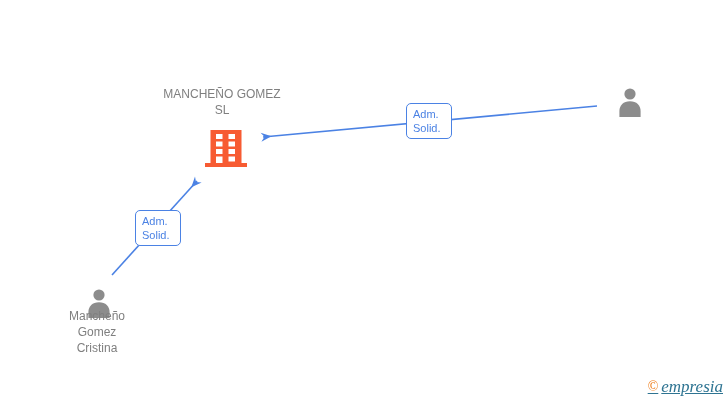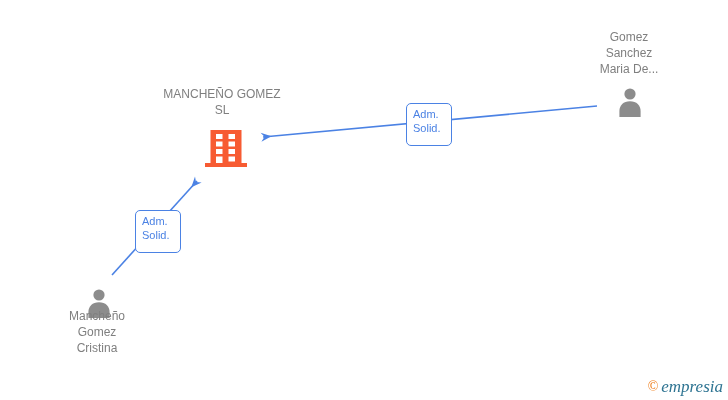--- a/index.html
+++ b/index.html
@@ -35,35 +35,36 @@
   .person-maria-label{position:absolute;left:593px;top:29px;width:72px;}
   .person-cristina-icon{position:absolute;left:85px;top:288px;width:28px;height:30px;}
   .person-cristina-label{position:absolute;left:65px;top:308px;width:64px;}
   .rel-label{
     position:absolute;
     background:#fff;
     border:1.5px solid var(--accent-blue);
     border-radius:5px;
     color:var(--accent-blue);
     font-size:11px;line-height:14px;
-    padding:3px 5px 10px 6px;
+    padding:3px 5px 3px 6px;
     width:46px;
     text-align:left;
     z-index:3;
   }
   .rel-label-1{left:135px;top:210px;}
   .rel-label-2{left:406px;top:103px;}
   .logo{
     position:absolute;right:5px;bottom:3px;
     font-family:"Liberation Serif", serif;
     font-style:italic;
     font-size:17px;
     color:var(--logo-teal);
     cursor:pointer;
     white-space:nowrap;
+    text-decoration:underline;
   }
   .logo-copyright{
     color:var(--logo-orange);
     font-size:14px;
     font-style:normal;
     margin-right:3px;
     vertical-align:1px;
   }
   .logo-brand::first-letter{
     color:var(--logo-orange);
@@ -95,21 +96,20 @@
       <rect x="23.5" y="4" width="6.5" height="5" fill="#fff"></rect>
       <rect x="11" y="11.5" width="6.5" height="5" fill="#fff"></rect>
       <rect x="23.5" y="11.5" width="6.5" height="5" fill="#fff"></rect>
       <rect x="11" y="19" width="6.5" height="5" fill="#fff"></rect>
       <rect x="23.5" y="19" width="6.5" height="5" fill="#fff"></rect>
       <rect x="11" y="26.5" width="6.5" height="6.5" fill="#fff"></rect>
       <rect x="23.5" y="26.5" width="6.5" height="5" fill="#fff"></rect>
     </svg>
   </div>
 
-  <div class="node-label person-maria-label">Gomez Sanchez Maria De...</div>
   <div class="person-maria-icon">
     <svg width="28" height="30" viewBox="0 0 28 30">
       <circle cx="14" cy="7" r="5.6" fill="var(--person-gray)"></circle>
       <path d="M14 14.2 c-6.6 0 -10.6 4.2 -10.6 9.8 L3.4 30 l21.2 0 l0 -6 c0 -5.6 -4 -9.8 -10.6 -9.8 Z" fill="var(--person-gray)"></path>
     </svg>
   </div>
 
   <div class="person-cristina-icon">
     <svg width="28" height="30" viewBox="0 0 28 30">
       <circle cx="14" cy="7" r="5.6" fill="var(--person-gray)"></circle>

